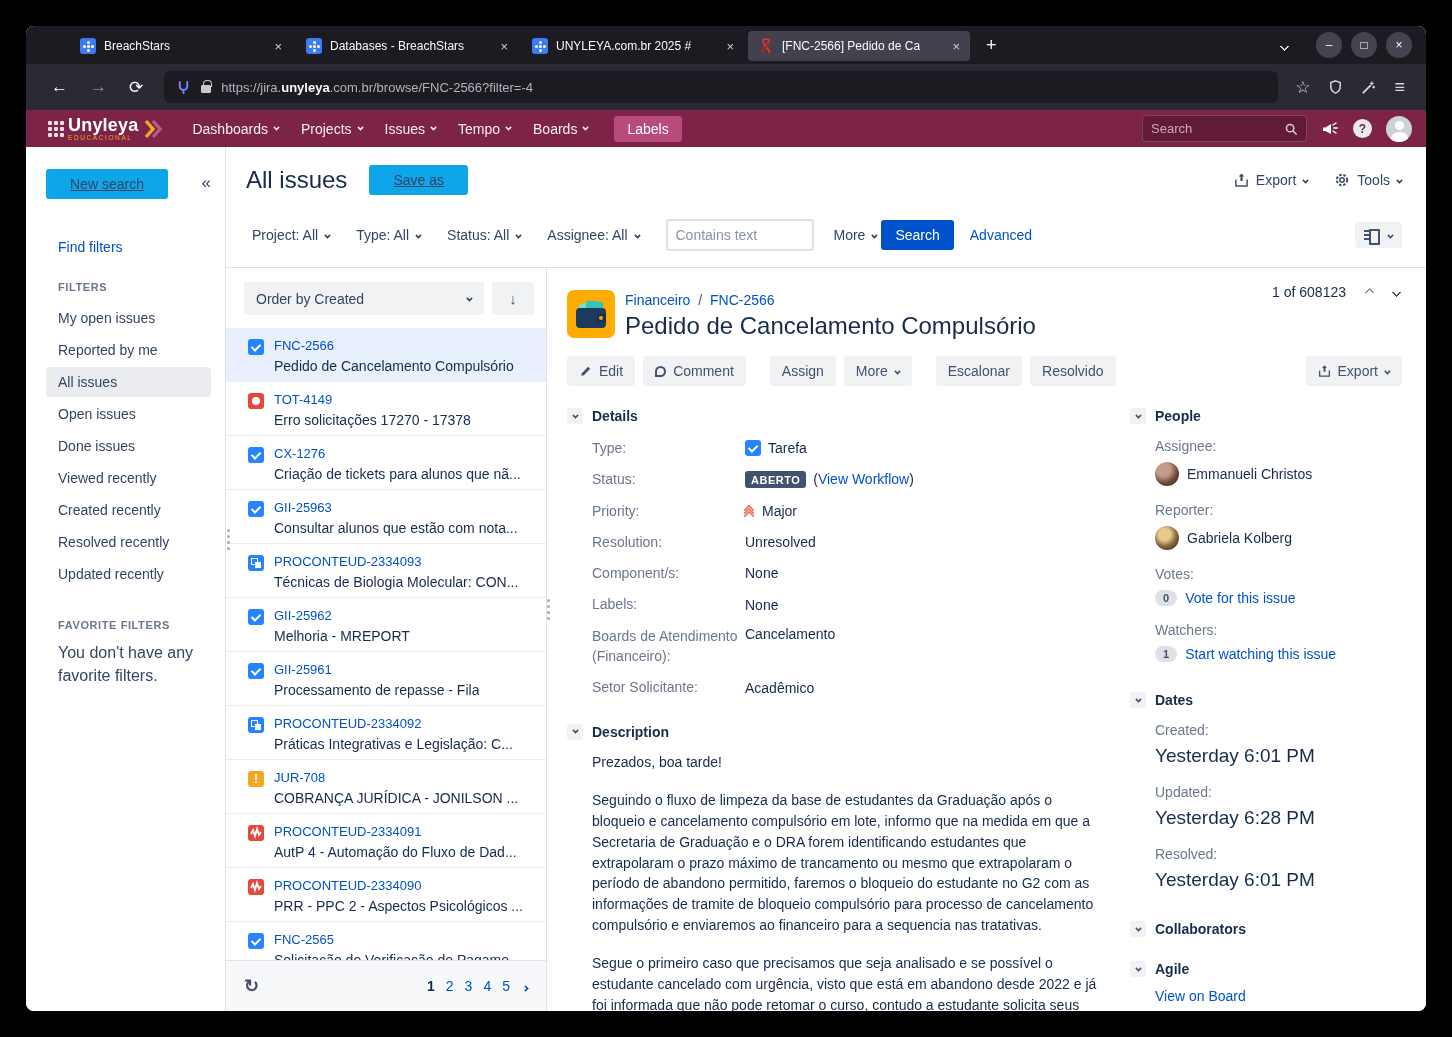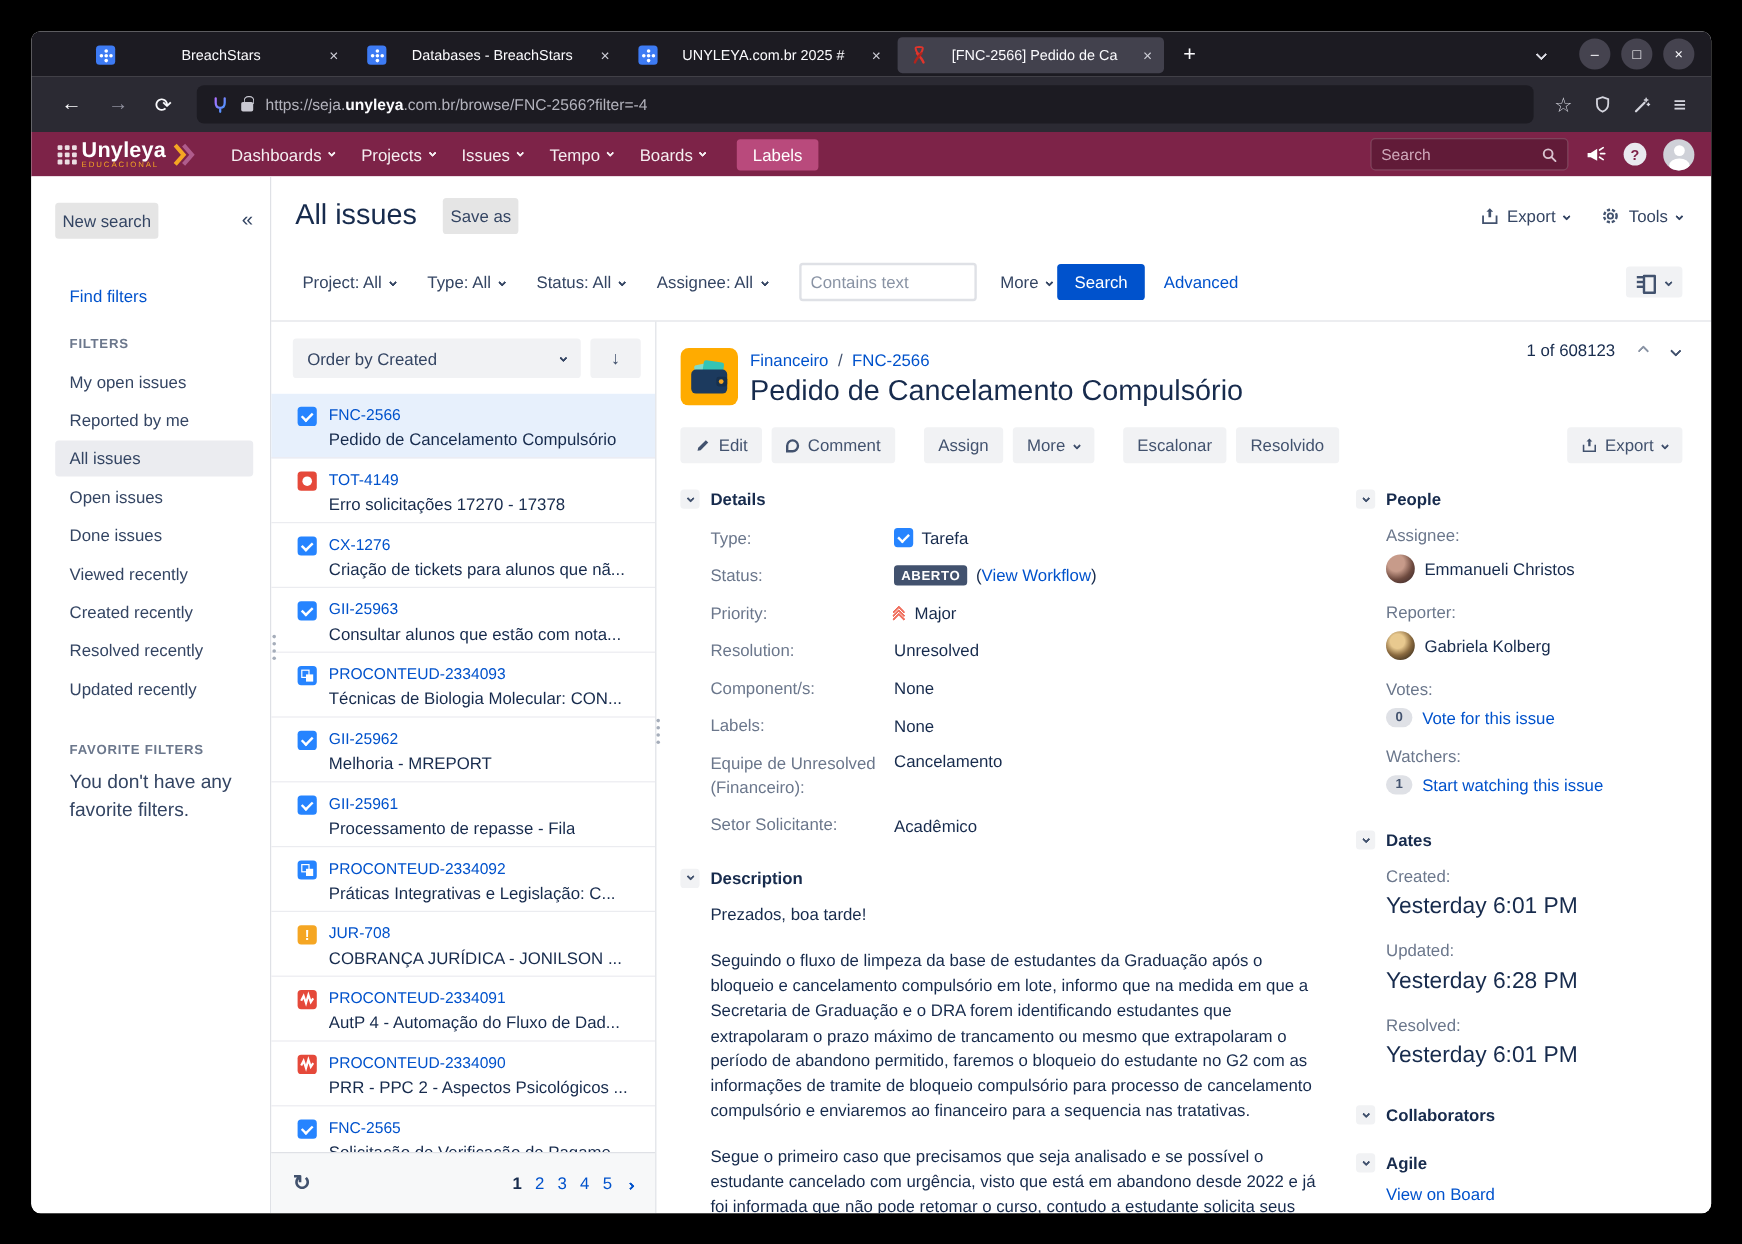--- a/index.html
+++ b/index.html
@@ -4,21 +4,21 @@
 <style>
   * { margin:0; padding:0; box-sizing:border-box; }
   html,body { width:1452px; height:1037px; background:#000; font-family:"Liberation Sans", sans-serif; overflow:hidden; }
   .window { position:absolute; left:26px; top:26px; width:1400px; height:985px; border-radius:8px; overflow:hidden; background:#fff; display:flex; flex-direction:column; }
 
   
   .tabbar { height:38px; background:#1c1b22; display:flex; align-items:center; padding-left:44px; flex:none; }
   .tab { width:222px; height:30px; margin-top:2px; display:flex; align-items:center; gap:8px; padding:0 8px 0 10px; border-radius:4px; color:#fbfbfe; font-size:12px; cursor:default; }
   .tab + .tab { margin-left:4px; }
   .tab.active { background:#42414d; }
-  .tab-title { flex:1; white-space:nowrap; overflow:hidden;text-align:center; }
+  .tab-title { flex:1; white-space:nowrap; overflow:hidden; }
   .tab-close { color:#cfcfd8; font-size:13px; padding:0 2px; }
   .favicon { width:16px; height:16px; flex:none; border-radius:3px; position:relative; }
   .fav-blue { background:#3d7bf4; }
   .fav-blue::before { content:""; position:absolute; left:6.5px; top:6.5px; width:3px; height:3px; border-radius:50%; background:#fff; box-shadow:0 -4px 0 #fff, 0 4px 0 #fff, -4px 0 0 #fff, 4px 0 0 #fff; }
   .newtab { color:#fbfbfe; font-size:18px; margin-left:10px; padding:0 6px; }
   .tab-spacer { flex:1; }
   .tabbar-chev { color:#dcdce4; margin-right:28px; }
   .winbtn { width:26px; height:26px; border-radius:50%; background:#45434f; color:#fbfbfe; display:flex; align-items:center; justify-content:center; font-size:12px; margin-right:9px; }
   .winbtn.close { margin-right:14px; }
 
@@ -52,21 +52,21 @@
   .avatar-nav::before { content:""; position:absolute; left:8.5px; top:5px; width:9px; height:9px; border-radius:50%; background:#fff; }
   .avatar-nav::after { content:""; position:absolute; left:4.5px; top:16px; width:17px; height:12px; border-radius:50%; background:#fff; }
 
   .chev { display:inline-block; width:7px; height:7px; border-right:2px solid currentColor; border-bottom:2px solid currentColor; transform:rotate(45deg); border-radius:1px; }
   .chev.up { transform:rotate(-135deg); }
   .chev.sm { width:5px; height:5px; }
 
   
   .workspace { flex:1; display:flex; position:relative; background:#fff; overflow:hidden; }
   .sidebar { width:200px; flex:none; border-right:1px solid #dfe1e6; padding:22px 14px 0 20px; }
-  .btn-gray { display:inline-block; background:#e5e5e5; color:#344563; font-size:14px; padding:7px 6px; border-radius:3px; }
+  .btn-gray { display:inline-block; background:#0ea5e9; color:#344563; font-size:14px; padding:7px 24px; border-radius:3px;text-decoration:underline; }
   .collapse { float:right; color:#344563; font-size:17px; margin-top:4px; }
   .find-filters { display:block; color:#0052cc; font-size:14px; margin:40px 0 0 12px; }
   .side-head { font-size:11px; font-weight:700; color:#6b778c; letter-spacing:.6px; margin:26px 0 10px 12px; }
   .side-item { font-size:14px; color:#344563; padding:7px 12px; border-radius:3px; margin-bottom:2px; }
   .side-item.sel { background:#ebecf0; color:#344563; }
   .fav-empty { font-size:16px; color:#344563; margin:4px 0 0 12px; line-height:1.45; }
 
   .main { flex:1; display:flex; flex-direction:column; min-width:0; }
   .main-head { padding:18px 24px 0 20px; }
   .head-row1 { display:flex; align-items:center; }
@@ -215,21 +215,21 @@
             <defs>
               <linearGradient id="pg" x1="0" y1="0" x2="1" y2="1">
                 <stop offset="0" stop-color="#ab71ff"></stop>
                 <stop offset="1" stop-color="#3d9bff"></stop>
               </linearGradient>
             </defs>
             <path d="M4 2v4c0 3 1.8 4.5 4 4.5S12 9 12 6V2M8 10.5V14" stroke="url(#pg)" stroke-width="2" fill="none" stroke-linecap="round"></path>
           </svg>
       </span>
       <span class="lock"></span>
-      <span class="url-text"><span>https://seja.</span><span class="url-domain">unyleya</span><span>.com.br/browse/FNC-2566?filter=-4</span></span>
+      <span class="url-text"><span>https://jira.</span><span class="url-domain">unyleya</span><span>.com.br/browse/FNC-2566?filter=-4</span></span>
     </div>
     <span class="url-right-ic" style="font-size:17px;">☆</span>
     <span class="url-right-ic">
       <svg width="15" height="16" viewBox="0 0 16 16">
           <path d="M8 1.5l5 1.8v4.2c0 3.4-2 5.9-5 7-3-1.1-5-3.6-5-7V3.3z" fill="none" stroke="#d5d5de" stroke-width="1.6"></path>
         </svg>
     </span>
     <span class="url-right-ic">
       <svg width="15" height="15" viewBox="0 0 16 16">
           <path d="M2.5 13.5L10 6" stroke="#d5d5de" stroke-width="2" stroke-linecap="round"></path>
@@ -552,21 +552,21 @@
                 </div>
                 <div class="frow">
                   <span class="flabel">Component/s:</span>
                   <span class="fval">None</span>
                 </div>
                 <div class="frow">
                   <span class="flabel">Labels:</span>
                   <span class="fval">None</span>
                 </div>
                 <div class="frow">
-                  <span class="flabel">Equipe de Unresolved (Financeiro):</span>
+                  <span class="flabel">Boards de Atendimento (Financeiro):</span>
                   <span class="fval" style="align-items:flex-start;">Cancelamento</span>
                 </div>
                 <div class="frow">
                   <span class="flabel">Setor Solicitante:</span>
                   <span class="fval">Acadêmico</span>
                 </div>
               </div>
 
               <div class="desc-sect">
                 <div class="sect-head">

